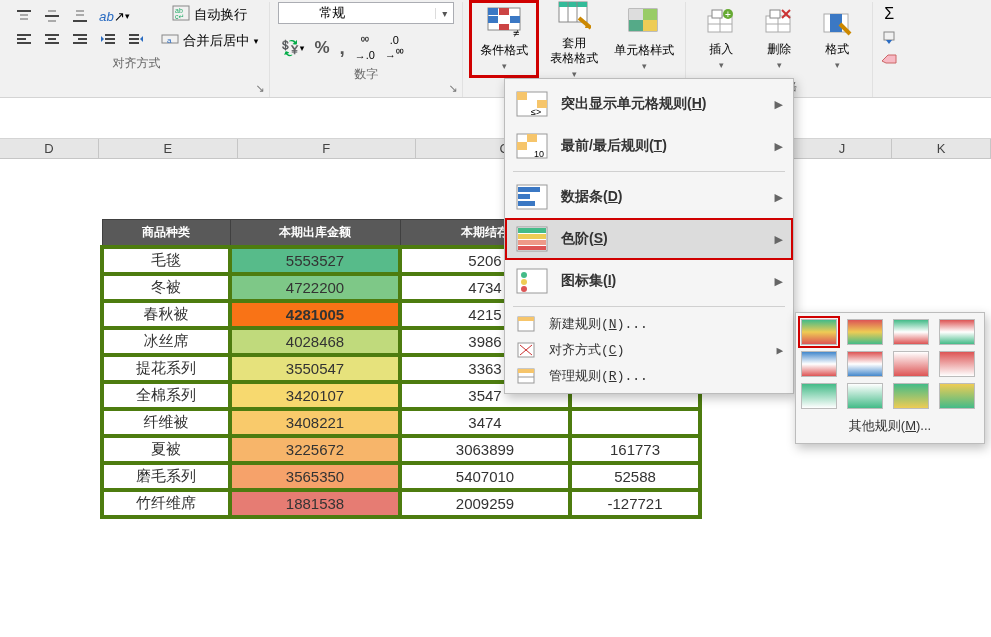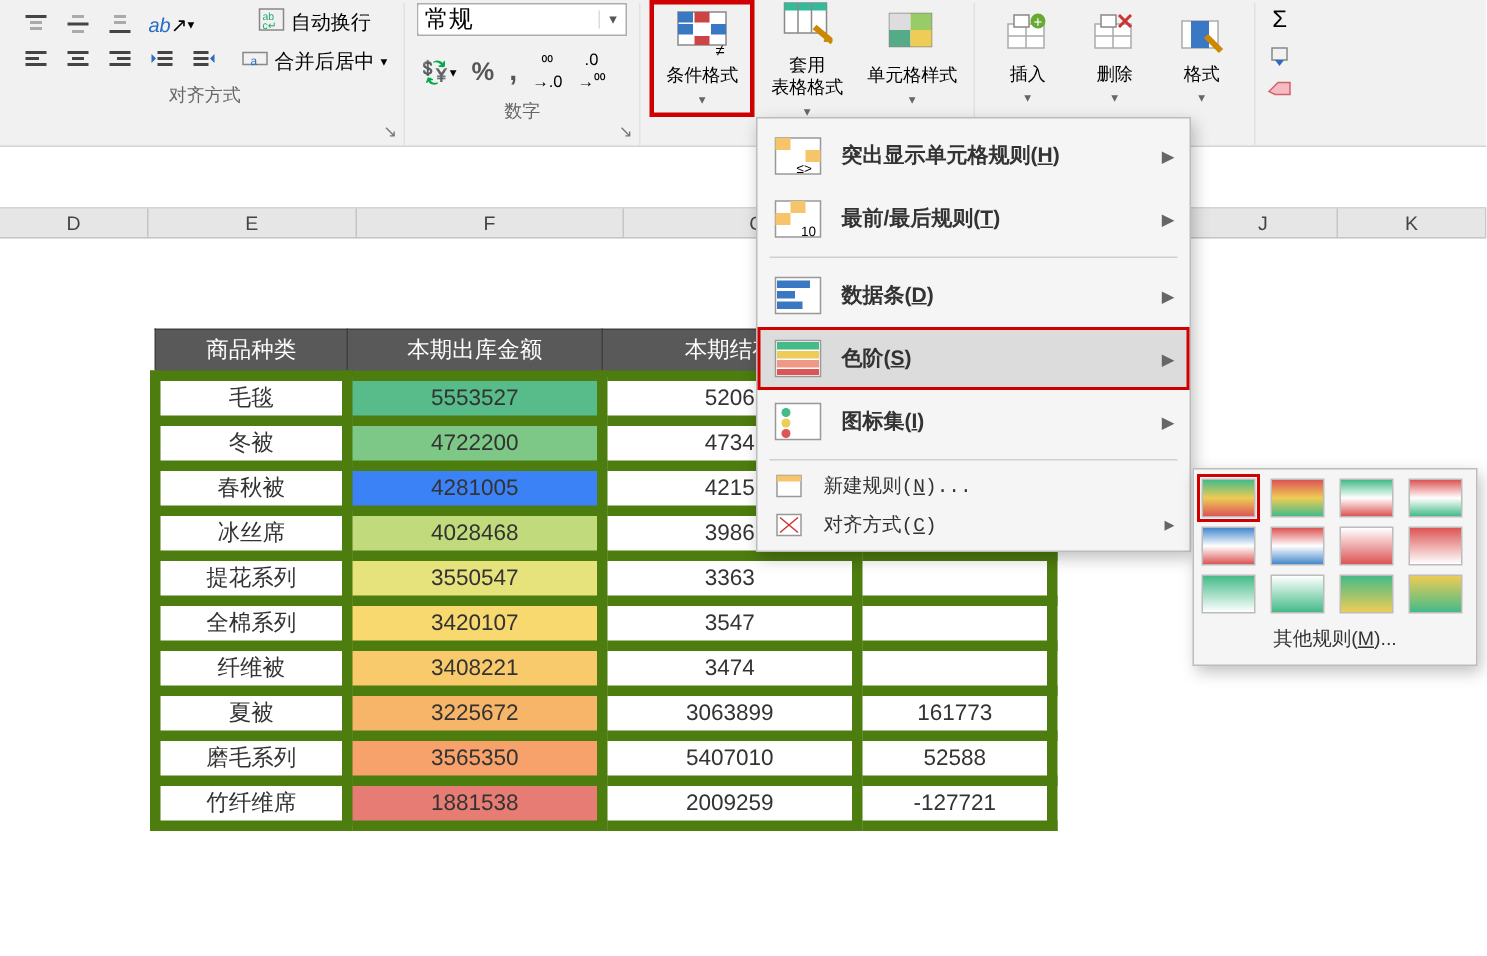--- a/index.html
+++ b/index.html
@@ -7,35 +7,35 @@
   .ribbon { background: #f1f1f1; border-bottom: 1px solid #d4d4d4; padding: 2px 4px 0; display: flex; }
   .ribbon-group { display: flex; flex-direction: column; align-items: center; border-right: 1px solid #e1e1e1; padding: 0 8px 2px; position: relative; }
   .ribbon-group-label { font-size: 12px; color: #666; margin-top: 2px; }
   .ribbon-row { display: flex; align-items: center; gap: 4px; }
   .ribbon-col { display: flex; flex-direction: column; gap: 1px; }
   .rbtn { background: transparent; border: 1px solid transparent; padding: 2px; cursor: pointer; display: inline-flex; align-items: center; justify-content: center; }
   .big-btn { flex-direction: column; width: 66px; height: 74px; font-size: 12px; gap: 2px; position: relative; }
   .big-btn .arrow { font-size: 9px; color: #666; }
   .highlight-red { outline: 3px solid #d00000; outline-offset: -1px; }
   .combo { display: inline-flex; border: 1px solid #abadb3; background: #fff; height: 22px; align-items: center; }
-  .combo input { border: none; outline: none; padding: 0 4px; width: 120px; font-size: 16px; }
+  .combo input { border: none; outline: none; padding: 0 4px; width: 120px; font-size: 13px; margin-left: 36px; }
   .combo .cbtn { width: 18px; text-align: center; font-size: 10px; color: #555; border-left: 1px solid #dcdcdc; cursor: pointer; }
   .launcher { position: absolute; right: 2px; bottom: 2px; width: 14px; height: 14px; font-size: 11px; color: #777; cursor: pointer; display: flex; align-items: center; justify-content: center; line-height: 1; }
 
   .col-headers { display: flex; border-top: 1px solid #d4d4d4; border-bottom: 1px solid #c6c6c6; background: #e6e6e6; margin-top: 40px; }
   .ch { border-right: 1px solid #c6c6c6; text-align: center; font-size: 13px; color: #444; padding: 2px 0; }
   .ch.D { width: 100px; } .ch.E { width: 140px; } .ch.F { width: 180px; } .ch.G { width: 180px; }
   .ch.H { width: 140px; } .ch.J { width: 100px; } .ch.K { width: 100px; }
 
   .sheet-area { position: relative; padding-top: 60px; padding-left: 100px; }
   table.data { border-collapse: collapse; }
-  table.data th { background: #595959; color: #fff; font-weight: normal; padding: 4px 8px; border: 1px solid #404040; text-align: center; font-size: 15px; }
-  table.data td { border: 7px solid #4d7c0f; padding: 2px 8px; text-align: center; font-size: 15px; height: 22px; }
+  table.data th { background: #595959; color: #fff; font-weight: bold; padding: 4px 8px; border: 1px solid #404040; text-align: center; font-size: 12px; }
+  table.data td { border: 4px solid #4d7c0f; padding: 2px 8px; text-align: center; font-size: 15px; height: 22px; }
   .cat { width: 128px; } .v1 { width: 170px; } .v2 { width: 170px; } .v3 { width: 130px; }
-  .c0 { background: #57bb8a; } .c1 { background: #7ec887; } .c2 { background: #3b82f6; }
+  .c0 { background: #57bb8a; } .c1 { background: #7ec887; } .c2 { background: #f97316; font-weight: bold; }
   .c3 { background: #c0da7c; } .c4 { background: #e6e27c; } .c5 { background: #f7d96f; margin-top: 36px; }
   .c6 { background: #f9ca6b; } .c7 { background: #f7b56a; } .c8 { background: #f6a26a; }
   .c9 { background: #e67c73; }
 
   .menu { position: absolute; top: 78px; left: 504px; width: 290px; background: #f5f5f5; border: 1px solid #bcbcbc; box-shadow: 2px 4px 10px rgba(0,0,0,.25); padding: 4px 0; z-index: 10; }
   .menu-item { display: flex; align-items: center; padding: 6px 10px; gap: 12px; cursor: pointer; font-size: 14px; position: relative; }
   .menu-item.hl { background: #dcdcdc; outline: 2px solid #d00000; outline-offset: -2px; align-items: center; }
   .menu-item .mi-icon { width: 34px; height: 30px; display: flex; align-items: center; justify-content: center; }
   .menu-item .mi-arrow { margin-left: auto; font-size: 11px; color: #666; }
   .menu-sep { height: 1px; background: #d0d0d0; margin: 4px 8px; }
@@ -431,20 +431,30 @@
     <span class="mi-icon">
         <svg width="18" height="16">
           <rect x="1" y="1" width="16" height="14" fill="#fff" stroke="#999"></rect>
           <line x1="3" y1="3" x2="15" y2="13" stroke="#c33"></line>
           <line x1="15" y1="3" x2="3" y2="13" stroke="#c33"></line>
         </svg>
       </span>
     <span><span>对齐方式(</span><span class="underline">C</span><span>)</span></span>
     <span class="mi-arrow">▶</span>
   </div>
+  <div class="menu-item small">
+    <span class="mi-icon">
+        <svg width="18" height="16">
+          <rect x="1" y="1" width="16" height="14" fill="#fff" stroke="#999"></rect>
+          <rect x="1" y="1" width="16" height="4" fill="#f6c56b"></rect>
+          <line x1="1" y1="9" x2="17" y2="9" stroke="#999"></line>
+        </svg>
+      </span>
+    <span><span>管理规则(</span><span class="underline">R</span><span>)...</span></span>
+  </div>
 </div>
 
 <div class="submenu">
   <div class="sm-grid">
     <div class="sm-swatch sel" style="background:linear-gradient(#4b8,#ec5,#d55);"></div>
     <div class="sm-swatch" style="background:linear-gradient(#d55,#ec5,#4b8);"></div>
     <div class="sm-swatch" style="background:linear-gradient(#4b8,#fff,#d55);"></div>
     <div class="sm-swatch" style="background:linear-gradient(#d55,#fff,#4b8);"></div>
     <div class="sm-swatch" style="background:linear-gradient(#48c,#fff,#d55);"></div>
     <div class="sm-swatch" style="background:linear-gradient(#d55,#fff,#48c);"></div>

